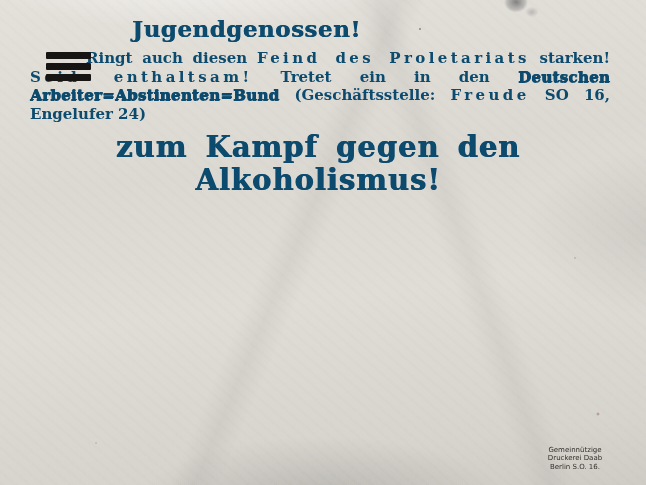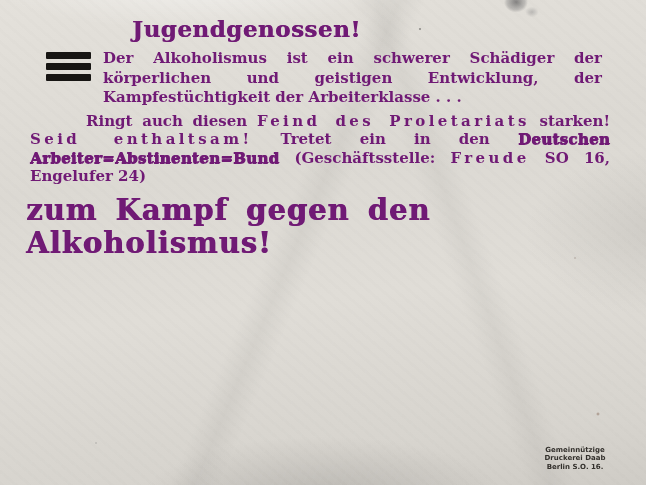--- a/index.html
+++ b/index.html
@@ -20,38 +20,38 @@
       radial-gradient(ellipse 200px 120px at 103% 48%, rgba(125,123,119,.18), transparent 70%),
       radial-gradient(ellipse 300px 70px at 30% -4%, rgba(255,255,255,.5), transparent 70%),
       linear-gradient(113deg, transparent 44%, rgba(0,0,0,.045) 47%, transparent 50%),
       linear-gradient(250deg, transparent 30%, rgba(0,0,0,.04) 33%, transparent 36%),
       linear-gradient(173deg, #e4e1db 0%, #dcd9d3 35%, #e0ddd7 60%, #d7d4ce 88%, #cfccc6 100%);
   }
   .grain{position:absolute;inset:0;opacity:.5;
     background:
      repeating-linear-gradient(41deg, rgba(0,0,0,.015) 0 3px, transparent 3px 9px),
      repeating-linear-gradient(-67deg, rgba(255,255,255,.03) 0 2px, transparent 2px 7px);}
-  .content{position:absolute;left:30px;right:36px;top:15px;color:#701a75;}
+  .content{position:absolute;left:30px;right:36px;top:15px;color:#0c4a6e;}
   .title{font-size:23px;line-height:27px;font-weight:bold;margin:0 0 7px 102px;
          letter-spacing:.5px;text-shadow:.5px 0 currentColor;}
   p.body{font-size:15px;line-height:18.6px;font-weight:bold;text-align:justify;
          margin:2.5px 0;text-indent:56px;}
   .sp{letter-spacing:3.4px;word-spacing:2px;}
   .xb{text-shadow:.6px 0 currentColor;}
   .bb{text-shadow:.8px 0 currentColor, 0 .5px currentColor;letter-spacing:.3px;}
   .quote{position:relative;margin:6px 0 4px;}
   .quote p{font-size:15px;line-height:19.5px;font-weight:bold;text-align:justify;
            margin:0 8px 0 73px;text-indent:0;}
   .bars{position:absolute;left:16px;top:3px;width:45px;}
   .bars i{display:block;height:7px;background:#171513;margin-bottom:4px;border-radius:1px;}
-  .slogan{font-size:29px;line-height:33px;font-weight:bold;text-align:left;
+  .slogan{font-size:29px;line-height:33px;font-weight:bold;text-align:center;
           margin:8px 0 0 -4px;letter-spacing:1px;word-spacing:7px;
           text-shadow:.8px 0 currentColor;}
   .imprint{position:absolute;left:540px;top:446px;width:70px;text-align:center;
-           font-size:7px;line-height:8.4px;font-weight:bold;color:#33302c;
+           font-size:7px;line-height:8.4px;font-weight:normal;color:#33302c;
            font-family:"DejaVu Sans","Liberation Sans",sans-serif;}
 </style>
 </head>
 <body>
 
 <div class="stage">
   <div class="paper"></div>
   <div class="grain"></div>
 
   <div class="content">
@@ -62,21 +62,20 @@
 
 
 
 
     <div class="quote">
       <span class="bars">
           <i></i>
           <i></i>
           <i></i>
         </span>
-      <p>Der Alkoholismus ist ein schwerer Schädiger der körperlichen und geistigen Entwicklung, der Kampfestüchtigkeit der Arbeiterklasse . . .</p>
     </div>
 
     <p class="body"><span>Ringt auch diesen </span><span class="sp">Feind des Proletariats</span><span> starken! </span><span class="sp">Seid enthaltsam!</span><span> Tretet ein in den </span><span class="bb">Deutschen Arbeiter=Abstinenten=Bund</span><span> (Geschäftsstelle: </span><span class="sp">Freude</span><span> SO 16, Engelufer 24)</span></p>
 
     <h2 class="slogan">zum Kampf gegen den Alkoholismus!</h2>
 
   </div>
 
   <div class="imprint">
     <div>Gemeinnützige</div>

